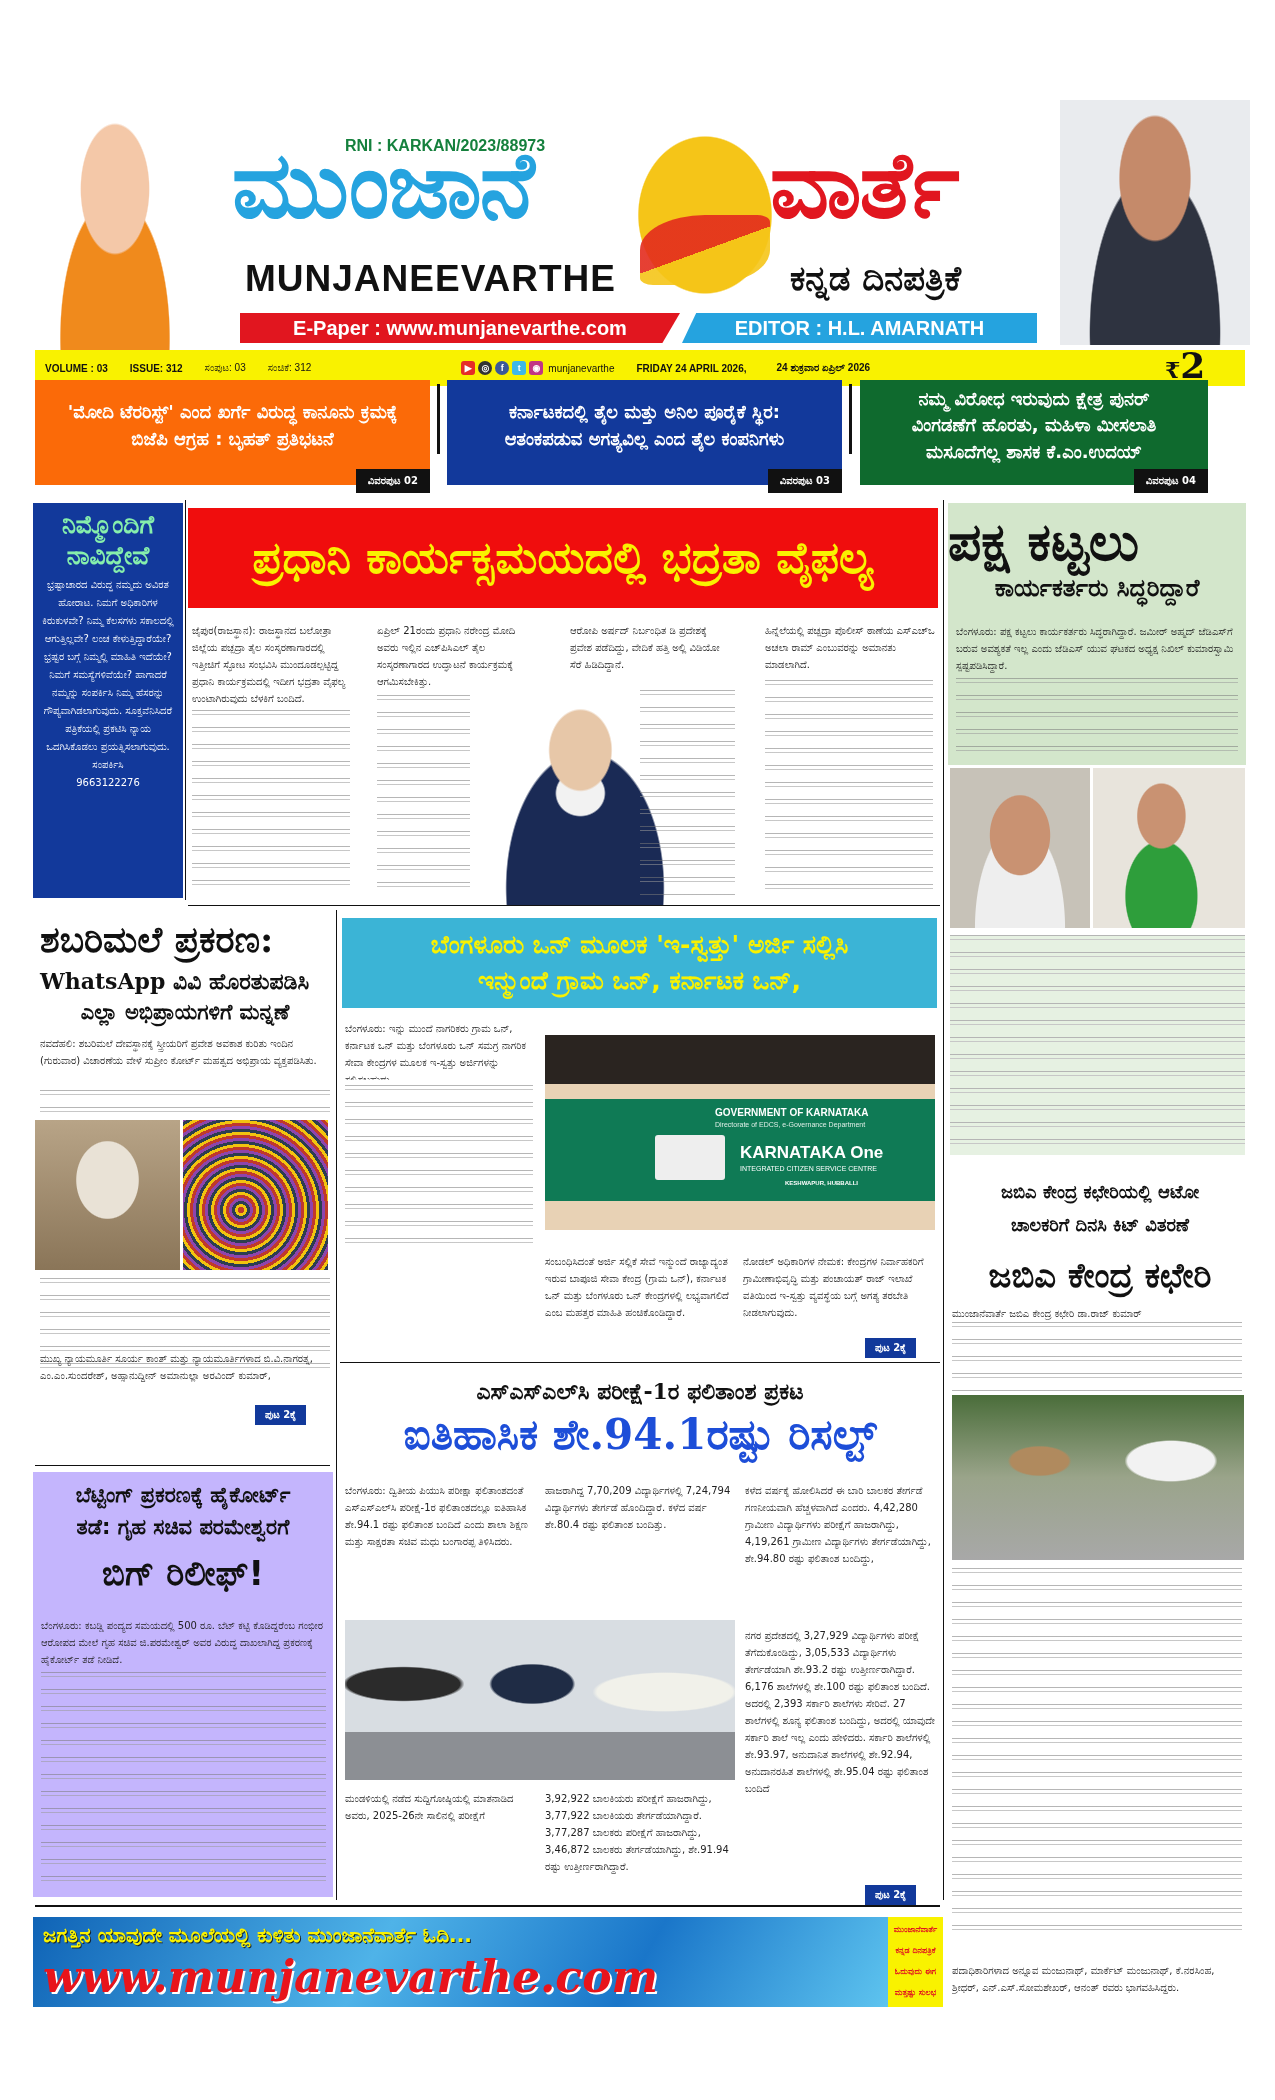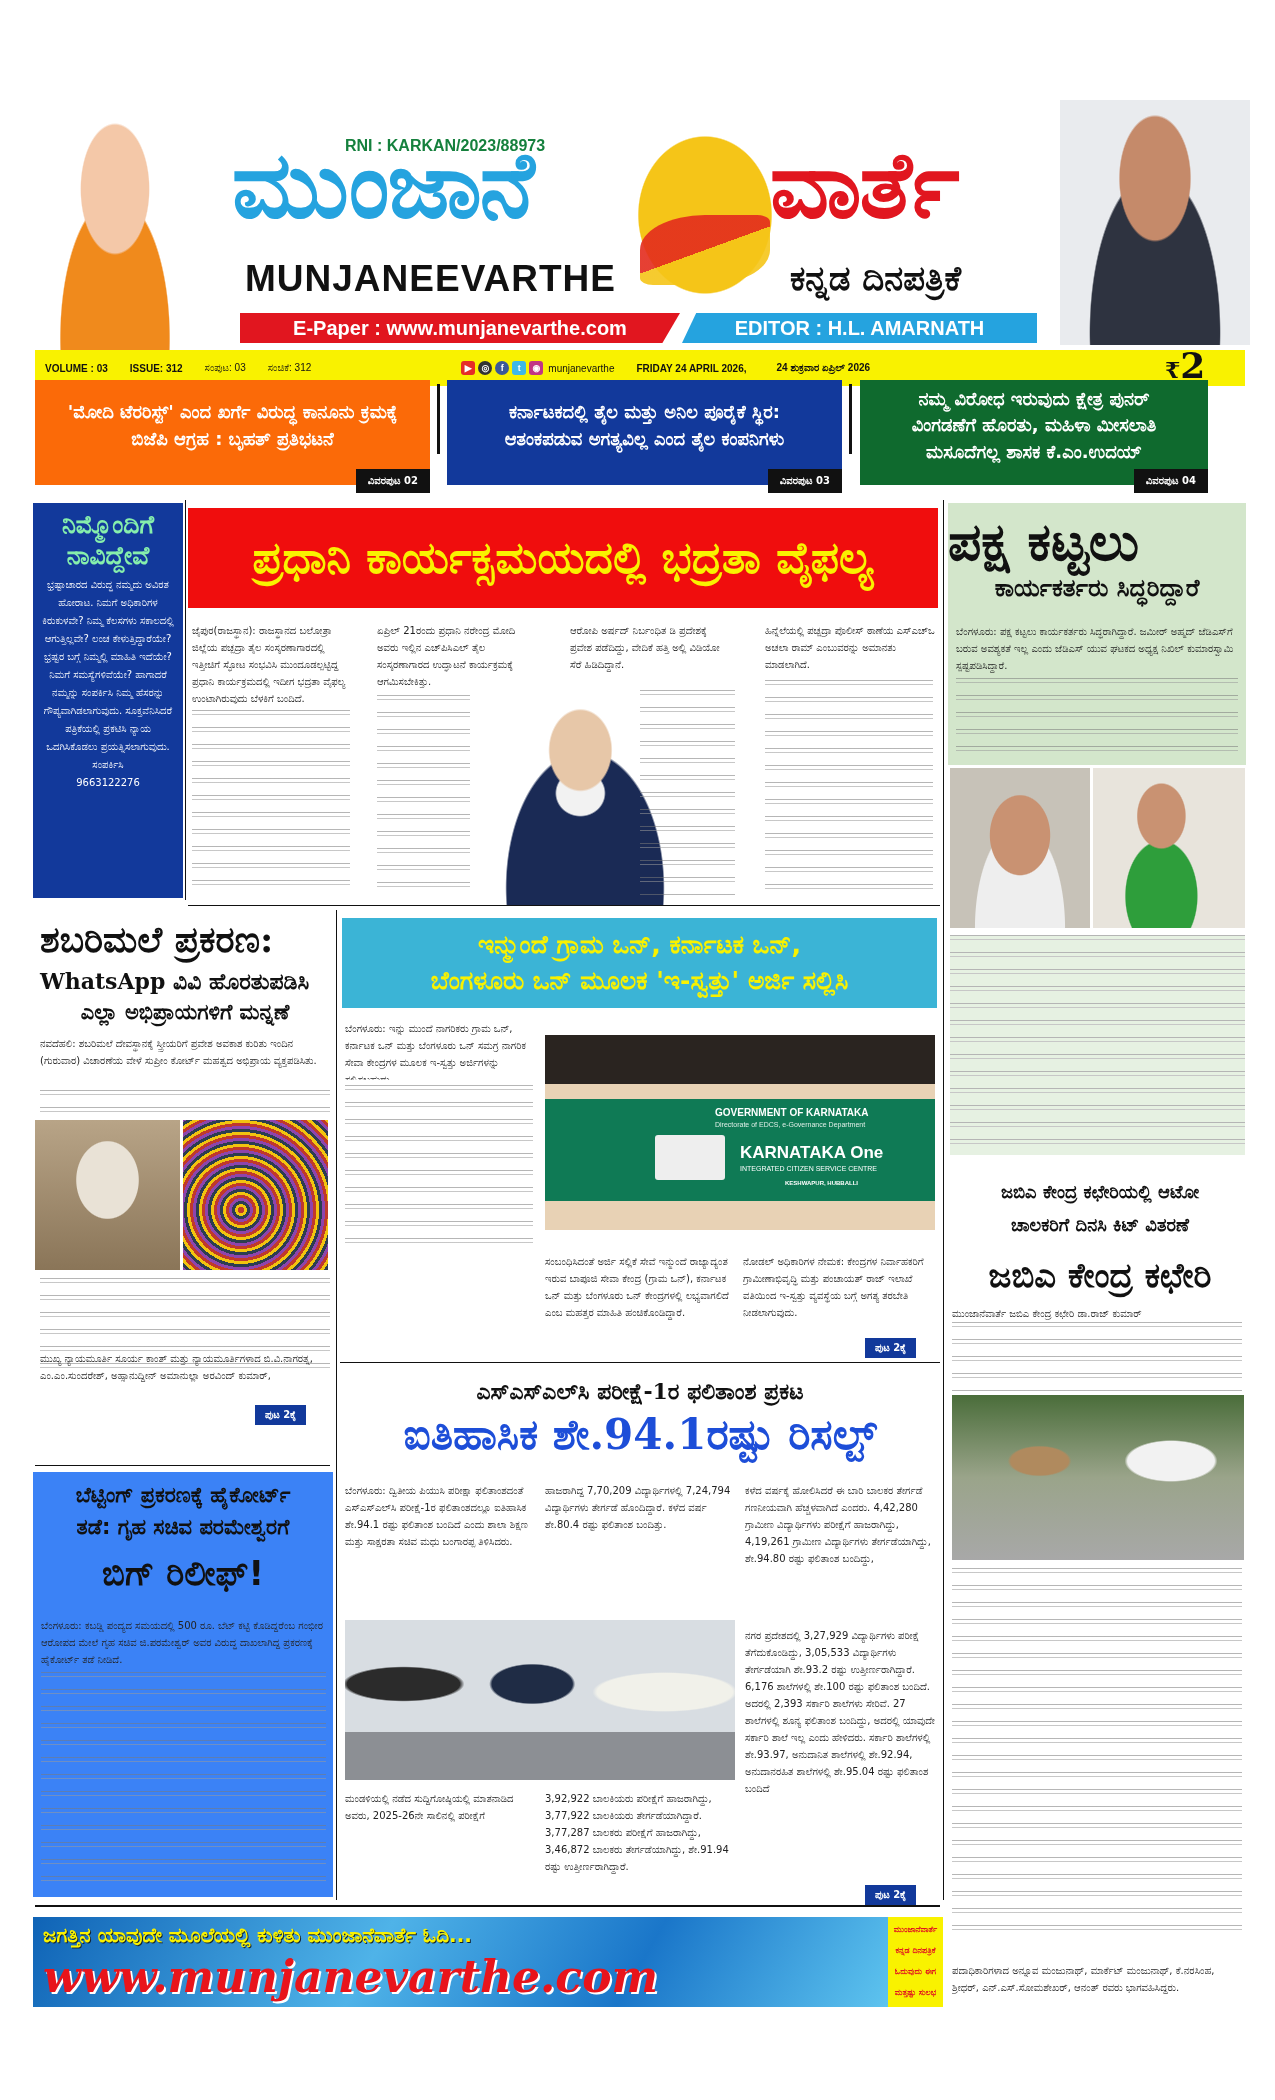--- a/index.html
+++ b/index.html
@@ -73,21 +73,21 @@
 
   .egov-head { left: 342px; top: 918px; width: 595px; height: 90px; background: #3bb4d6; color: #f9f200;
     font: bold 25px "DejaVu Sans", sans-serif; display: flex; flex-direction: column; align-items: center; justify-content: center; line-height: 1.45; }
 
   .jbia-h1 { left: 950px; top: 1175px; width: 300px; text-align: center; font: bold 18px "DejaVu Sans", sans-serif; line-height: 1.85; }
   .jbia-h2 { left: 950px; top: 1255px; width: 300px; text-align: center; font: 900 34px "DejaVu Sans", sans-serif; }
 
   .sslc-h1 { left: 340px; top: 1378px; width: 600px; text-align: center; font: bold 22px "DejaVu Serif", serif; }
   .sslc-h2 { left: 340px; top: 1410px; width: 600px; text-align: center; font: 900 42px "DejaVu Serif", serif; color: #1d4ed8; }
 
-  .pink-box { left: 33px; top: 1472px; width: 300px; height: 425px; background: #3b82f6; }
+  .pink-box { left: 33px; top: 1472px; width: 300px; height: 425px; background: #c4b5fd; }
   .pink-box h3 { font: bold 21px "DejaVu Sans", sans-serif; text-align: center; margin-top: 8px; line-height: 1.5; }
   .pink-box h2 { font: 900 34px "DejaVu Sans", sans-serif; text-align: center; margin-top: 10px; }
 
   .banner { left: 33px; top: 1917px; width: 855px; height: 90px;
     background: linear-gradient(120deg, #0f63b6, #4fb3e8 40%, #1a76c9 70%, #5ec4ef); overflow: hidden; }
   .banner-line1 { position: absolute; left: 10px; top: 6px; color: #f9f200; font: bold 20px "DejaVu Sans", sans-serif; text-shadow: 1px 1px 0 #123; }
   .banner-url { position: absolute; left: 10px; top: 34px; color: #e8141b; font: italic 900 44px "DejaVu Serif", serif; text-shadow: 2px 2px 0 #fff; }
 </style>
 </head>
 <body>
@@ -174,22 +174,22 @@
 <div class="lines" style="left:40px;top:1090px;width:290px;height:30px"></div>
 <div class="photo" style="left:35px;top:1120px;width:145px;height:150px;background:radial-gradient(ellipse at 50% 40%, #e9e2d6 0 30%, transparent 31%),linear-gradient(#b8a487,#8a7558)"></div>
 <div class="photo" style="left:183px;top:1120px;width:145px;height:150px;background:repeating-radial-gradient(circle at 40% 60%, #c0392b 0 3px, #f1c40f 3px 6px, #2c3e50 6px 9px, #8e44ad 9px 12px)"></div>
 <div class="lines" style="left:40px;top:1278px;width:290px;height:90px"></div>
 <div class="body-text" style="left:40px;top:1350px;width:290px;height:52px">ಮುಖ್ಯ ನ್ಯಾಯಮೂರ್ತಿ ಸೂರ್ಯ ಕಾಂತ್ ಮತ್ತು ನ್ಯಾಯಮೂರ್ತಿಗಳಾದ ಬಿ.ವಿ.ನಾಗರತ್ನ, ಎಂ.ಎಂ.ಸುಂದರೇಶ್, ಅಹ್ಸಾನುದ್ದೀನ್ ಅಮಾನುಲ್ಲಾ ಅರವಿಂದ್ ಕುಮಾರ್,</div>
 <div class="jump" style="left:255px;top:1405px">ಪುಟ 2ಕ್ಕೆ</div>
 <div class="rule-h" style="left:35px;top:1465px;width:295px;height:1px"></div>
 <div class="rule-v" style="left:336px;top:910px;height:990px;width:1px"></div>
 
 <div class="abs egov-head">
+  <span>ಬೆಂಗಳೂರು ಒನ್ ಮೂಲಕ 'ಇ-ಸ್ವತ್ತು' ಅರ್ಜಿ ಸಲ್ಲಿಸಿ</span>
   <span>ಇನ್ಮುಂದೆ ಗ್ರಾಮ ಒನ್, ಕರ್ನಾಟಕ ಒನ್,</span>
-  <span>ಬೆಂಗಳೂರು ಒನ್ ಮೂಲಕ 'ಇ-ಸ್ವತ್ತು' ಅರ್ಜಿ ಸಲ್ಲಿಸಿ</span>
 </div>
 <div class="body-text" style="left:345px;top:1020px;width:188px;height:60px">ಬೆಂಗಳೂರು: ಇನ್ನು ಮುಂದೆ ನಾಗರಿಕರು ಗ್ರಾಮ ಒನ್, ಕರ್ನಾಟಕ ಒನ್ ಮತ್ತು ಬೆಂಗಳೂರು ಒನ್ ಸಮಗ್ರ ನಾಗರಿಕ ಸೇವಾ ಕೇಂದ್ರಗಳ ಮೂಲಕ ಇ-ಸ್ವತ್ತು ಅರ್ಜಿಗಳನ್ನು ಸಲ್ಲಿಸಬಹುದು.</div>
 <div class="lines" style="left:345px;top:1085px;width:188px;height:160px"></div>
 <div class="photo" style="left:545px;top:1035px;width:390px;height:195px;background:linear-gradient(#2a2420 0 25%, #e8d2b5 25% 33%, #0f7a55 33% 85%, #e8d2b5 85%)">
   <div class="abs" style="left:170px;top:72px;color:#fff;font:bold 10px 'Liberation Sans',sans-serif">GOVERNMENT OF KARNATAKA</div>
   <div class="abs" style="left:170px;top:86px;color:#dfeee7;font:7px 'Liberation Sans',sans-serif">Directorate of EDCS, e-Governance Department</div>
   <div class="abs" style="left:110px;top:100px;width:70px;height:45px;background:#eee;border-radius:3px"></div>
   <div class="abs" style="left:195px;top:108px;color:#fff;font:bold 17px 'Liberation Sans',sans-serif">KARNATAKA One</div>
   <div class="abs" style="left:195px;top:130px;color:#fff;font:7px 'Liberation Sans',sans-serif">INTEGRATED CITIZEN SERVICE CENTRE</div>
   <div class="abs" style="left:240px;top:145px;color:#fff;font:bold 6px 'Liberation Sans',sans-serif">KESHWAPUR, HUBBALLI</div>

